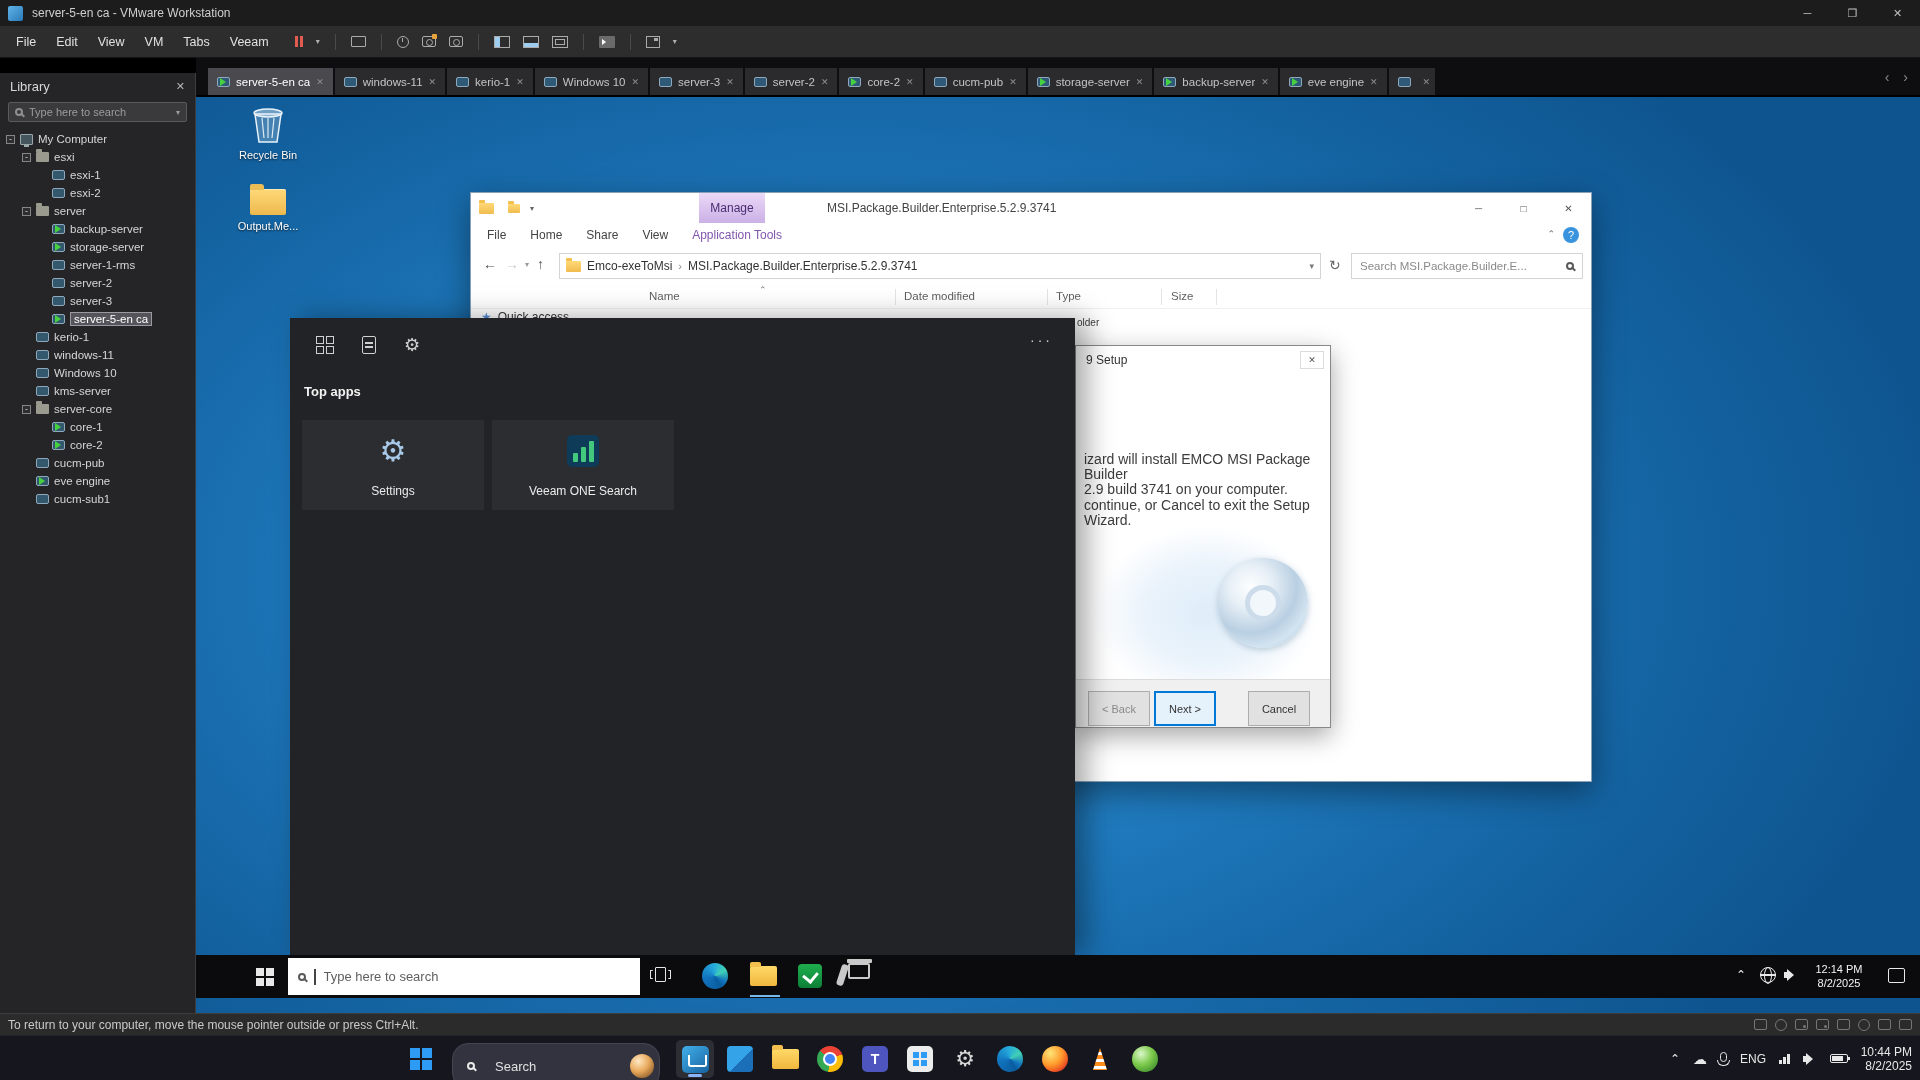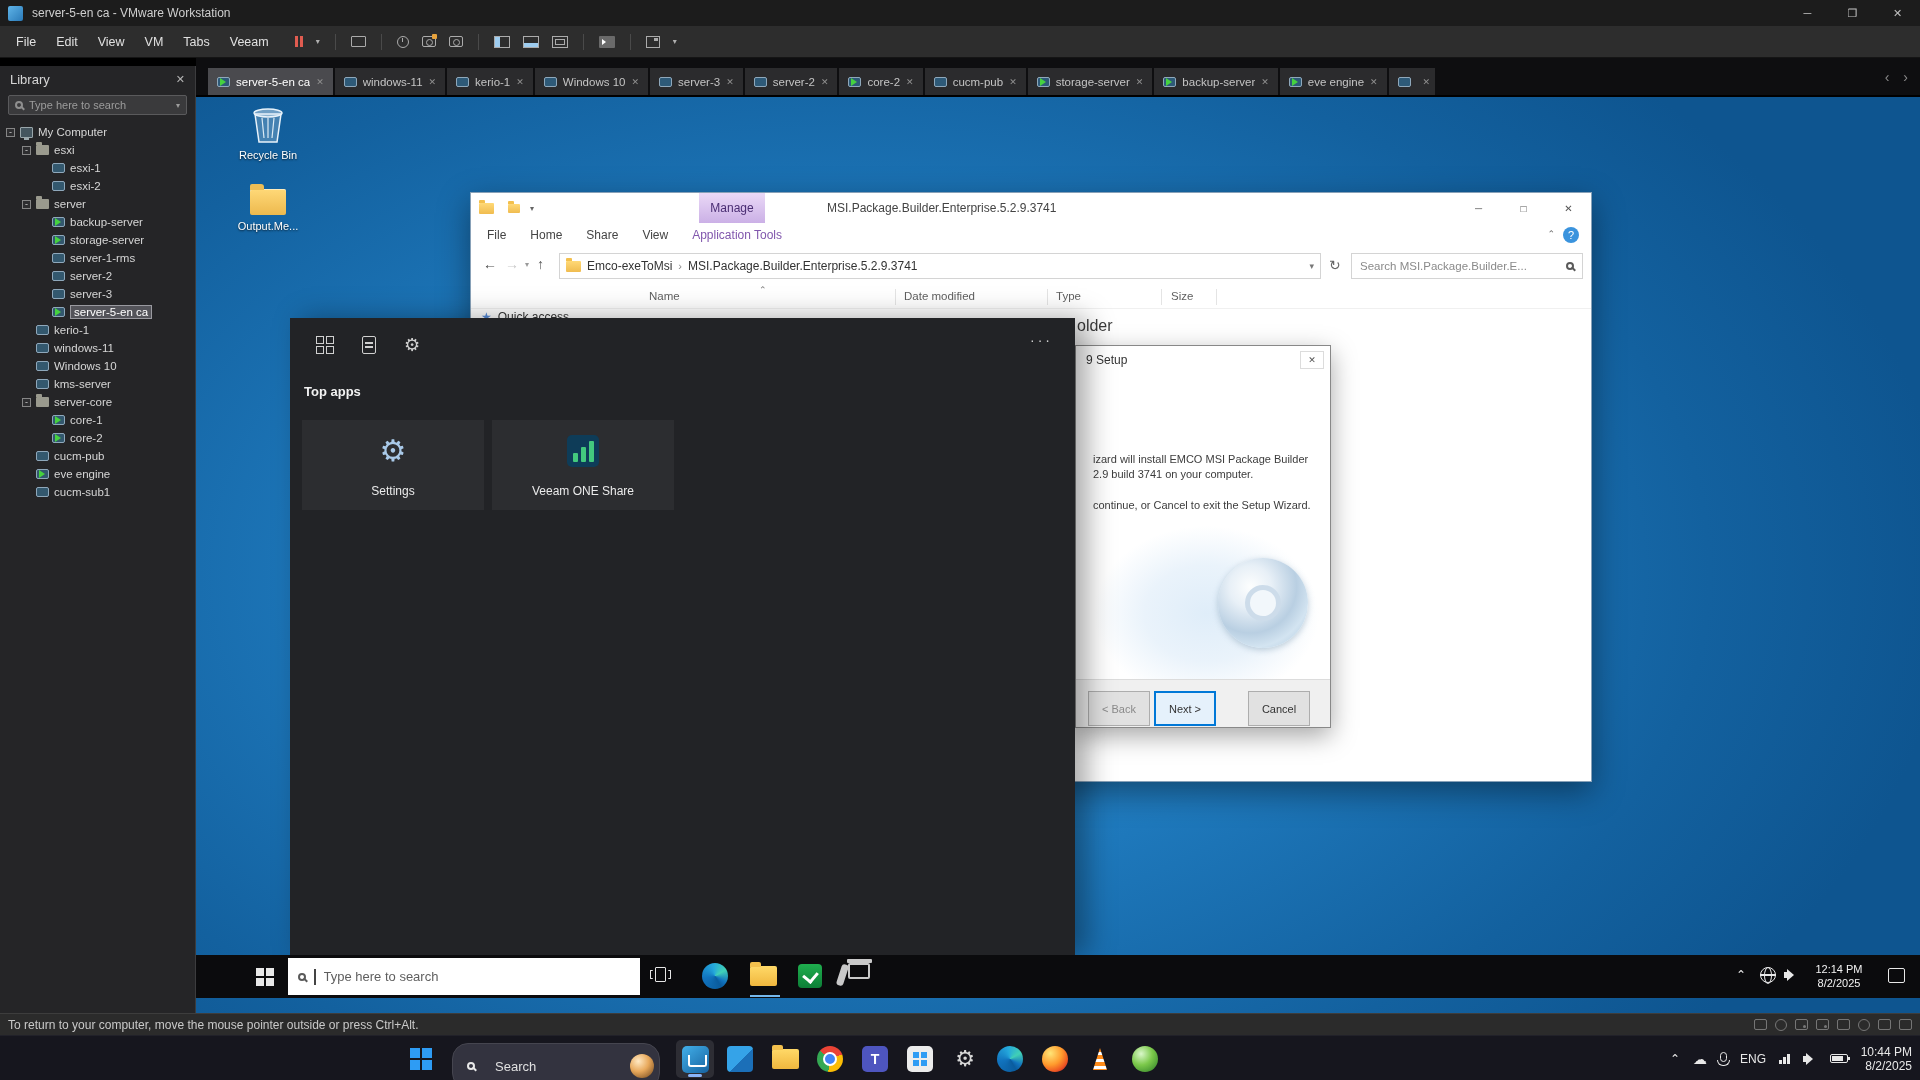--- a/index.html
+++ b/index.html
@@ -29,21 +29,21 @@
   .tb-panel{width:16px;height:12px;border:1.5px solid #ababab;position:relative}
   .tb-panel.l::after{content:'';position:absolute;left:0;top:0;bottom:0;width:5px;background:#9ecdf0}
   .tb-panel.b::after{content:'';position:absolute;left:0;right:0;bottom:0;height:4px;background:#9ecdf0}
   .tb-panel.g::after{content:'';position:absolute;left:2px;top:2px;right:2px;bottom:2px;border:1px solid #ababab}
   .tb-term{width:16px;height:12px;background:#6a6a6a;border-radius:1px;position:relative}
   .tb-term::after{content:'';position:absolute;left:3px;top:3px;border-style:solid;border-width:3px 0 3px 4px;border-color:transparent transparent transparent #fff}
   .tb-full{width:14px;height:12px;border:1.5px solid #ababab;position:relative}
   .tb-full::after{content:'';position:absolute;right:1px;top:1px;width:4px;height:3px;background:#ababab}
 
   
-  .library{position:absolute;left:0;top:66px;width:196px;height:955px;background:#252527;border-right:1px solid #3c3c3e;color:#d6d6d6}
+  .library{position:absolute;left:0;top:73px;width:196px;height:955px;background:#252527;border-right:1px solid #3c3c3e;color:#d6d6d6}
   .lib-head{display:flex;align-items:center;justify-content:space-between;padding:6px 10px;font-size:13px}
   .lib-close{color:#b5b5b5;font-size:11px}
   .lib-search{margin:2px 8px 8px;height:20px;background:#3a3a3c;border:1px solid #5a5a5c;border-radius:2px;display:flex;align-items:center;padding:0 6px;gap:6px}
   .lib-search input{flex:1;background:transparent;border:0;outline:none;font-size:11px;color:#ddd;min-width:0}
   .lib-search input::placeholder{color:#9c9c9c}
   .lib-search .cv{color:#9c9c9c;font-size:8px}
   .mag{width:8px;height:8px;border:2px solid #8f8f8f;border-radius:50%;position:relative;flex:none}
   .mag::after{content:'';position:absolute;width:5px;height:2px;background:#8f8f8f;transform:rotate(45deg);right:-4px;bottom:-2px}
   .mag.dk{border-color:#5a5a5a}.mag.dk::after{background:#5a5a5a}
   .mag.lt{border-color:#e8e8e8}.mag.lt::after{background:#e8e8e8}
@@ -101,28 +101,28 @@
   .acaret{margin-left:auto;color:#777;font-size:9px}
   .sfield{position:absolute;left:880px;top:6px;width:232px;height:26px;border:1px solid #d4d4d4;display:flex;align-items:center;padding:0 8px;gap:6px}
   .sfield input{flex:1;border:0;outline:none;background:transparent;font-size:11.5px;color:#555;min-width:0}
   .sfield input::placeholder{color:#8a8a8a}
   .ehead{position:absolute;left:0;top:92px;right:0;height:24px;font-size:11.5px;color:#5f5f5f;border-bottom:1px solid #f0f0f0}
   .ehead .hl{position:absolute;top:5px}
   .hsep{position:absolute;top:4px;width:1px;height:16px;background:#e4e4e4}
   .sortcaret{position:absolute;left:288px;top:0;font-size:9px;color:#777}
   .qa-row{position:absolute;left:10px;top:117px;display:flex;align-items:center;gap:6px;font-size:12px;color:#333}
   .qa-star{color:#5a8edb;font-size:12px}
-  .type-frag{position:absolute;left:606px;top:124px;font-size:16px;color:#3c3c3c}
+  .type-frag{position:absolute;left:606px;top:124px;font-size:10px;color:#3c3c3c}
 
   
   .wizard{position:absolute;left:879px;top:250px;width:256px;height:383px;background:#fff;border:1px solid #888;box-shadow:0 8px 24px rgba(0,0,0,.35);color:#333}
   .wtitle{position:absolute;left:10px;top:7px;font-size:12px;color:#333}
   .wclose{position:absolute;right:6px;top:5px;width:24px;height:18px;border:1px solid #dcdcdc;display:flex;align-items:center;justify-content:center;font-size:9px;color:#555}
   .whead{position:absolute;left:8px;top:38px;font-weight:bold;font-size:15px;line-height:21px;color:#1c355e}
-  .wbody{position:absolute;left:17px;font-size:11px;color:#3c3c3c;line-height:15px}
+  .wbody{position:absolute;left:8px;font-size:14px;color:#3c3c3c;line-height:15px}
   .wglow{position:absolute;left:18px;top:180px;width:225px;height:175px;background:radial-gradient(closest-side,#dfedf9 0%,#eaf3fb 55%,rgba(255,255,255,0) 100%)}
   .disc{position:absolute;left:142px;top:212px;width:90px;height:90px;border-radius:50%;background:radial-gradient(circle at 36% 32%,#fdfefe 0%,#e8f0f7 25%,#b9cfe2 55%,#d3e4f1 72%,#a9c4da 100%);box-shadow:0 2px 6px rgba(120,150,175,.45)}
   .disc::after{content:'';position:absolute;left:50%;top:50%;width:26px;height:26px;transform:translate(-50%,-50%);border-radius:50%;background:#f2f7fb;border:5px solid #cddcea}
   .wbtns{position:absolute;left:0;right:0;bottom:0;height:48px;background:#f0f0f0;border-top:1px solid #dcdcdc}
   .wb{position:absolute;top:11px;width:62px;height:35px;background:#e1e1e1;border:1px solid #adadad;font-size:11px;color:#333;display:flex;align-items:center;justify-content:center}
   .wb.back{left:12px;color:#8a8a8a}
   .wb.next{left:78px;border:2px solid #0078d7;background:#e5f1fb}
   .wb.cancel{left:172px}
 
   
@@ -571,21 +571,21 @@
             <div class="tlbl">Settings</div>
           </div>
           <div class="tile">
             <span class="ticon">
               <span class="veeam-sq">
                 <i style="height:9px"></i>
                 <i style="height:15px"></i>
                 <i style="height:21px"></i>
               </span>
             </span>
-            <div class="tlbl">Veeam ONE Share</div>
+            <div class="tlbl">Veeam ONE Search</div>
           </div>
         </div>
     </div>
 
     <div class="gtask">
       <span class="gstart">
           <i></i>
           <i></i>
           <i></i>
           <i></i>

